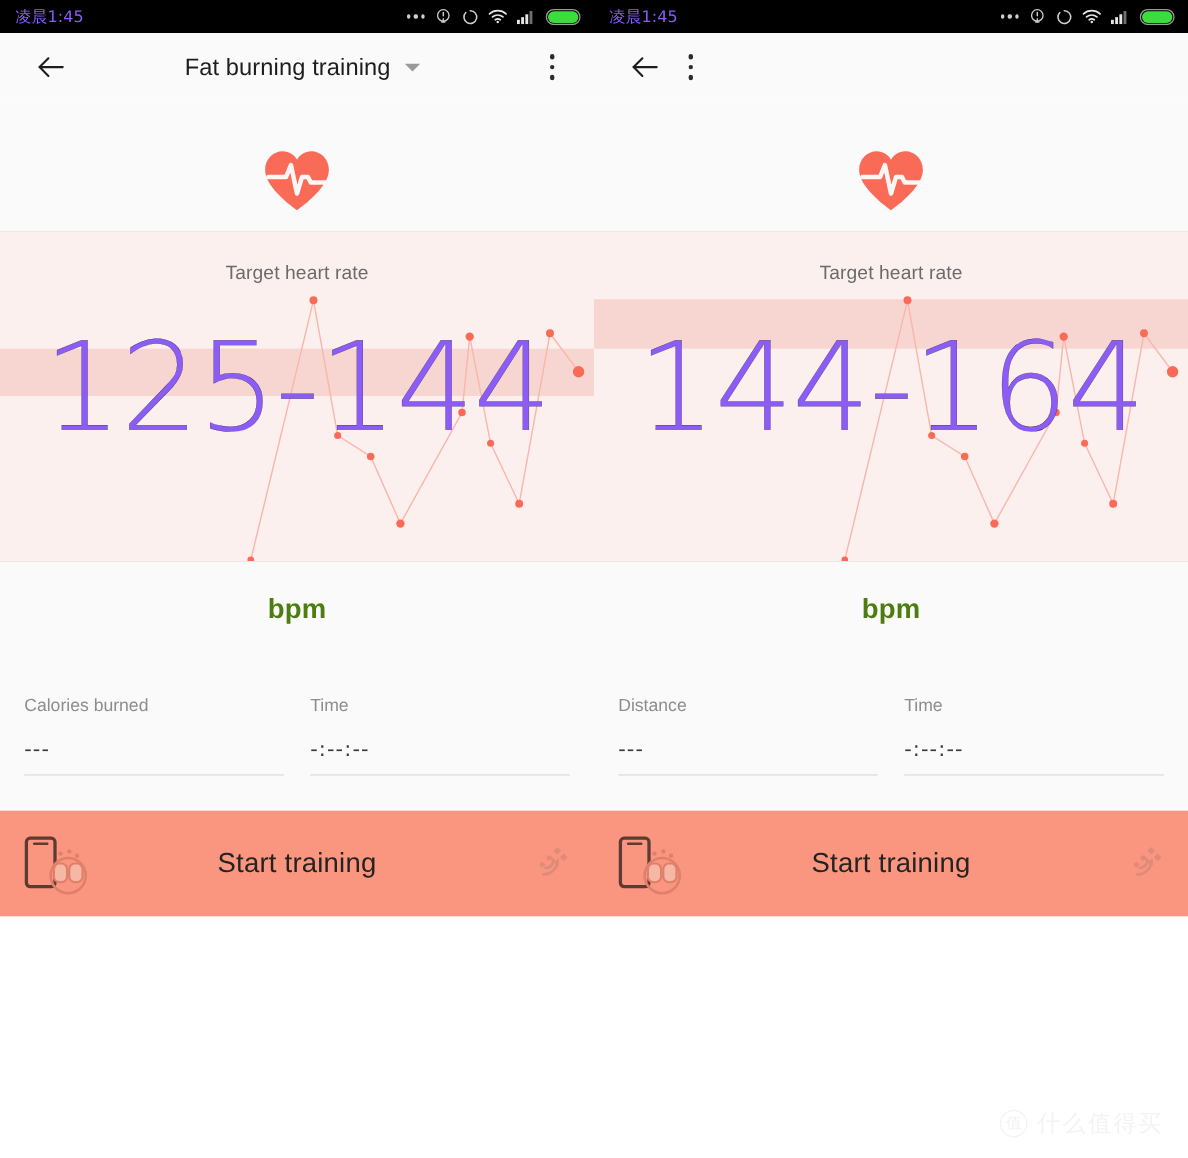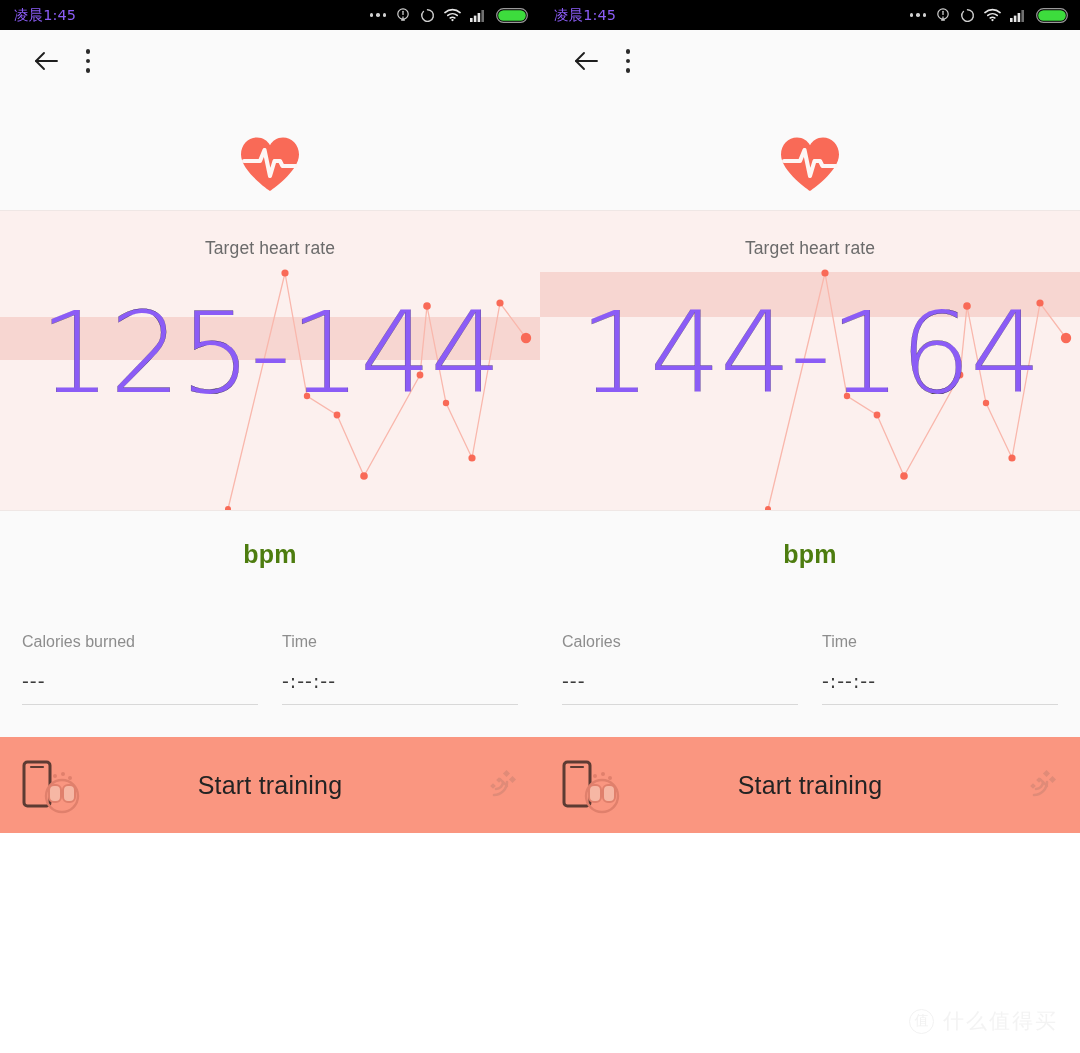--- a/index.html
+++ b/index.html
@@ -201,20 +201,24 @@
   </div>
 </div>
 
 <div class="headerbar">
   <div class="hdr">
     <span class="hdr-back">
       <svg width="26" height="22" viewBox="0 0 26 22">
         <path d="M24 11 H3" stroke="#1d1d1d" stroke-width="1.9" stroke-linecap="round"></path>
         <path d="M11 3 L3 11 L11 19" fill="none" stroke="#1d1d1d" stroke-width="1.9" stroke-linecap="round" stroke-linejoin="round"></path>
       </svg>
+    </span>
+    <span class="hdr-mid">
+      <span class="hdr-title">Fat burning training</span>
+      <span class="caret"></span>
     </span>
     <span class="kebab">
         <i></i>
         <i></i>
         <i></i>
       </span>
   </div>
   <div class="hdr">
     <span class="hdr-back">
       <svg width="26" height="22" viewBox="0 0 26 22">
@@ -336,21 +340,21 @@
       </svg>
 
       <div class="hrlabel">Target heart rate</div>
       <div class="hrvalue">144-164</div>
     </div>
 
     <div class="bpm">bpm</div>
 
     <div class="stats">
       <div class="stat">
-        <div class="stat-label">Calories</div>
+        <div class="stat-label">Distance</div>
         <div class="stat-value">---</div>
         <div class="stat-rule"></div>
       </div>
       <div class="stat">
         <div class="stat-label">Time</div>
         <div class="stat-value">-:--:--</div>
         <div class="stat-rule"></div>
       </div>
     </div>
 

